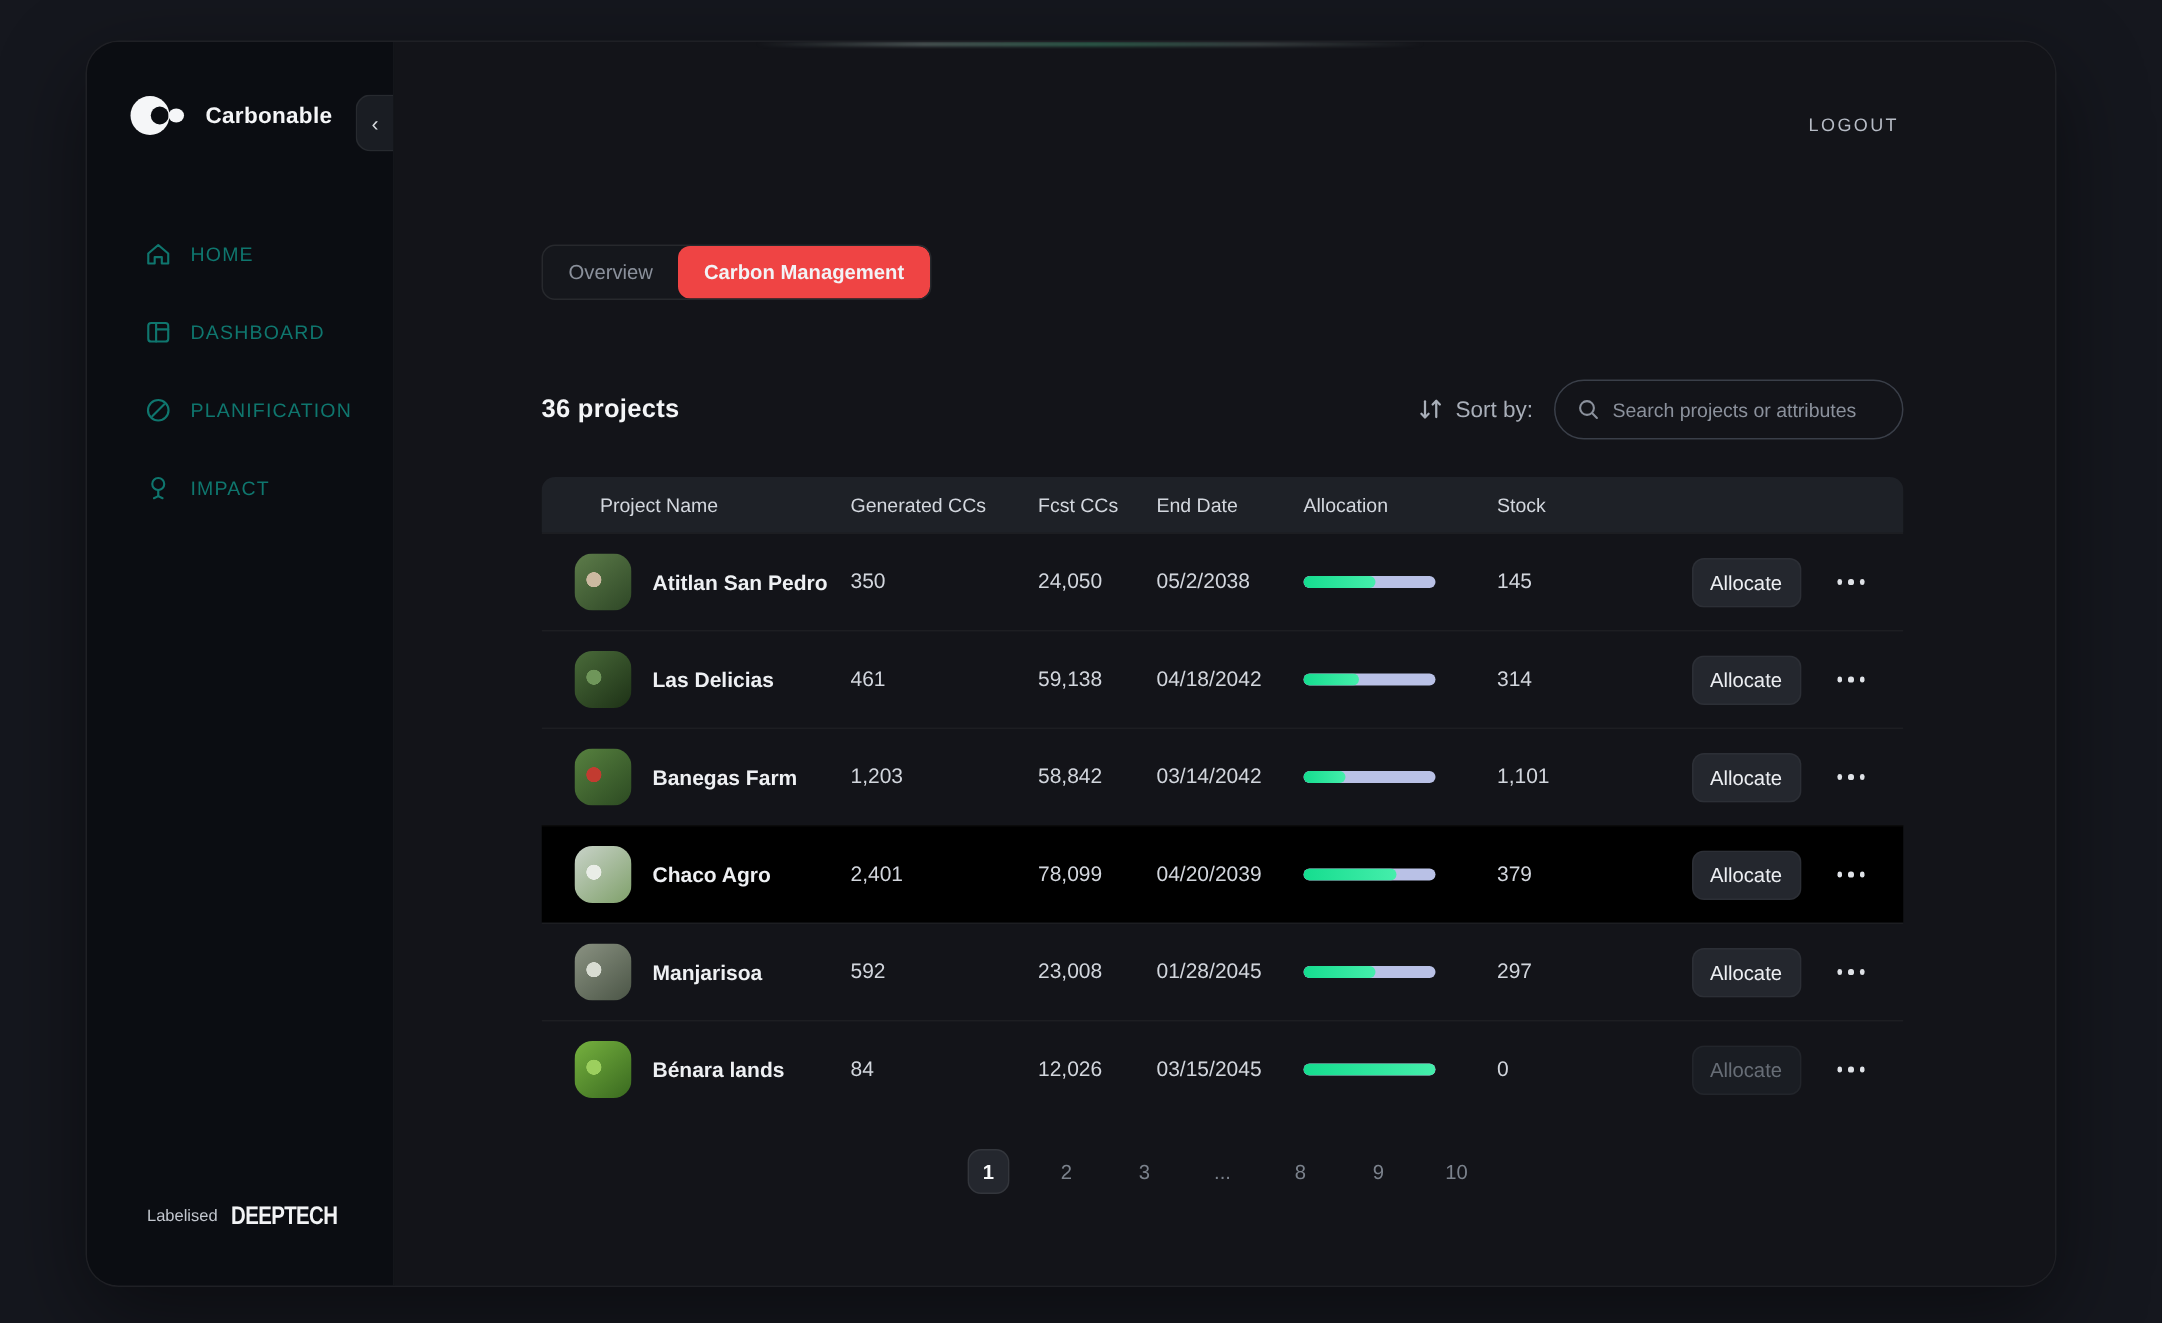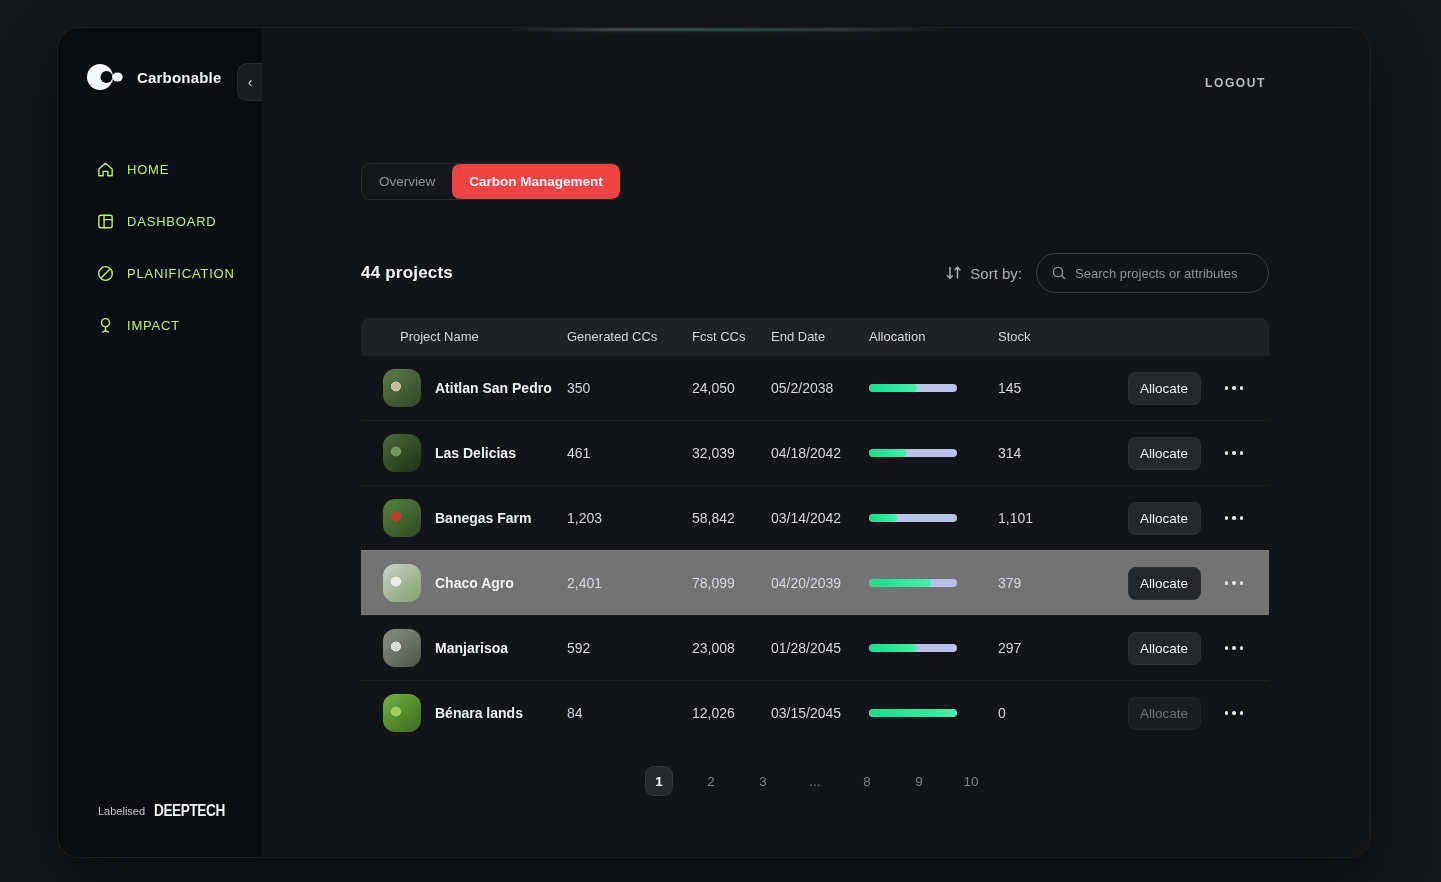--- a/index.html
+++ b/index.html
@@ -33,35 +33,35 @@
   .logo-text { font-size:15px; font-weight:700; color:#f4f5f7; letter-spacing:0.2px; }
   .collapse-btn {
     position:absolute; top:35px; right:0; width:25px; height:38px;
     background:#1a1d23; border:1px solid rgba(255,255,255,0.06); border-right:none;
     border-radius:10px 0 0 10px; color:#d7dade; display:flex; align-items:center; justify-content:center;
     font-size:14px; cursor:pointer;
   }
   .nav { position:absolute; top:119px; left:0; right:0; display:flex; flex-direction:column; gap:8px; }
   .nav-item {
     position:relative; height:44px; display:flex; align-items:center; gap:12px;
-    padding-left:38px; color:#bef264; font-size:13px; letter-spacing:0.8px; cursor:pointer;
+    padding-left:38px; color:#0f766e; font-size:13px; letter-spacing:0.8px; cursor:pointer;
   }
   .nav-item .nav-icon { width:19px; height:19px; flex:none; display:flex; }
   .nav-item.active { color:var(--accent,#2ee5a0);
     background:linear-gradient(90deg,rgba(46,229,160,0.14),rgba(46,229,160,0.02) 75%,transparent); }
   .nav-item.active::before{
     content:""; position:absolute; left:0; top:3px; bottom:3px; width:4px; border-radius:0 4px 4px 0;
     background:linear-gradient(180deg,#3deca9,#17cf8c);
   }
   .side-footer { position:absolute; left:40px; bottom:36px; display:flex; align-items:center; gap:9px; }
   .labelised { font-size:11px; color:#c3c7cf; }
   .deeptech { font-size:17px; font-weight:800; color:#f2f3f5; letter-spacing:-0.5px; transform:scaleX(0.8); transform-origin:left center; }
   
   .content { position:relative; flex:1; background:#131419; }
-  .logout { position:absolute; top:48px; right:104px; font-size:12px; font-weight:700;
+  .logout { position:absolute; top:48px; right:104px; font-size:12px; font-weight:400;
     letter-spacing:1.6px; color:#b7bcc6; cursor:pointer; background:none; border:none;
     font-family:inherit; }
   
   .tabs { position:absolute; left:98px; top:135px; display:flex; height:37px;
     border:1px solid rgba(255,255,255,0.08); border-radius:9px; background:#15171c; overflow:hidden; }
   .tab { display:flex; align-items:center; padding:0 17px; font-size:13.5px; color:#8a909b; cursor:pointer; }
   .tab.active { background:#ef4444; color:#f2f3f6; border-radius:8px; font-weight:700; }
   
   .toolbar { position:absolute; left:98px; top:225px; width:908px; height:40px;
     display:flex; align-items:center; }
@@ -71,21 +71,21 @@
   .search-pill { display:flex; align-items:center; gap:8px; width:233px; height:40px;
     border:1px solid #3a3f49; border-radius:20px; padding:0 14px; background:transparent; }
   .search-pill input { flex:1; background:transparent; border:none; outline:none;
     font-family:inherit; font-size:13px; color:#14b8a6; min-width:0; }
   .search-pill input::placeholder { color:#8b919c; }
   
   .table { position:absolute; left:98px; top:290px; width:908px; border-radius:9px; overflow:hidden; }
   .thead { display:flex; align-items:center; height:37px; background:#1e2127; font-size:13px; color:#d3d7de; }
   .row { display:flex; align-items:center; height:65px; border-top:1px solid rgba(255,255,255,0.045); cursor:pointer; }
   .row:first-of-type { border-top:none; }
-  .row.highlight { background:#737373; }
+  .row.highlight { background:#000000; }
   .c-name   { width:206px; padding-left:22px; display:flex; align-items:center; gap:14px; }
   .c-gen    { width:125px; }
   .c-fcst   { width:79px; }
   .c-date   { width:98px; }
   .c-alloc  { width:129px; }
   .c-stock  { width:86px; }
   .c-act    { margin-left:auto; display:flex; align-items:center; gap:22px; padding-right:24px;justify-content:flex-end; }
   .thead .c-name { padding-left:39px; }
   .cell-val { font-size:14px; color:#d2d6dd; }
   .p-name { font-size:14px; font-weight:600; color:#eef0f3; }
@@ -178,21 +178,21 @@
   <main class="content">
 
     <button class="logout">LOGOUT</button>
 
     <div class="tabs">
       <div class="tab">Overview</div>
       <div class="tab active">Carbon Management</div>
     </div>
 
     <div class="toolbar">
-      <span class="projects-count">44 projects</span>
+      <span class="projects-count">36 projects</span>
       <div class="toolbar-right">
         <div class="sort">
           <span>
             <svg width="18" height="16" viewBox="0 0 18 16" fill="none" stroke="#a9afb9" stroke-width="1.5" stroke-linecap="round" stroke-linejoin="round">
               <line x1="5" y1="2.5" x2="5" y2="13"></line>
                 <polyline points="2.6,10.8 5,13.3 7.4,10.8"></polyline>
               <line x1="12.5" y1="13" x2="12.5" y2="2.5"></line>
                 <polyline points="10.1,4.7 12.5,2.2 14.9,4.7"></polyline>
             </svg>
           </span>
@@ -245,21 +245,21 @@
             </span>
         </div>
       </div>
 
       <div class="row">
         <div class="c-name">
           <div class="avatar" style="background: radial-gradient(circle at 34% 46%, rgb(111, 150, 90) 0px, rgb(111, 150, 90) 15%, transparent 16%), linear-gradient(140deg, rgb(74, 107, 58), rgb(29, 49, 22));"></div>
           <span class="p-name">Las Delicias</span>
         </div>
         <div class="c-gen"><span class="cell-val">461</span></div>
-        <div class="c-fcst"><span class="cell-val">32,039</span></div>
+        <div class="c-fcst"><span class="cell-val">59,138</span></div>
         <div class="c-date"><span class="cell-val">04/18/2042</span></div>
         <div class="c-alloc">
             <div class="bar">
               <div class="fill" style="width: 42%;"></div>
             </div>
           </div>
         <div class="c-stock"><span class="cell-val">314</span></div>
         <div class="c-act">
           <button class="allocate-btn">Allocate</button>
           <span class="dots">

